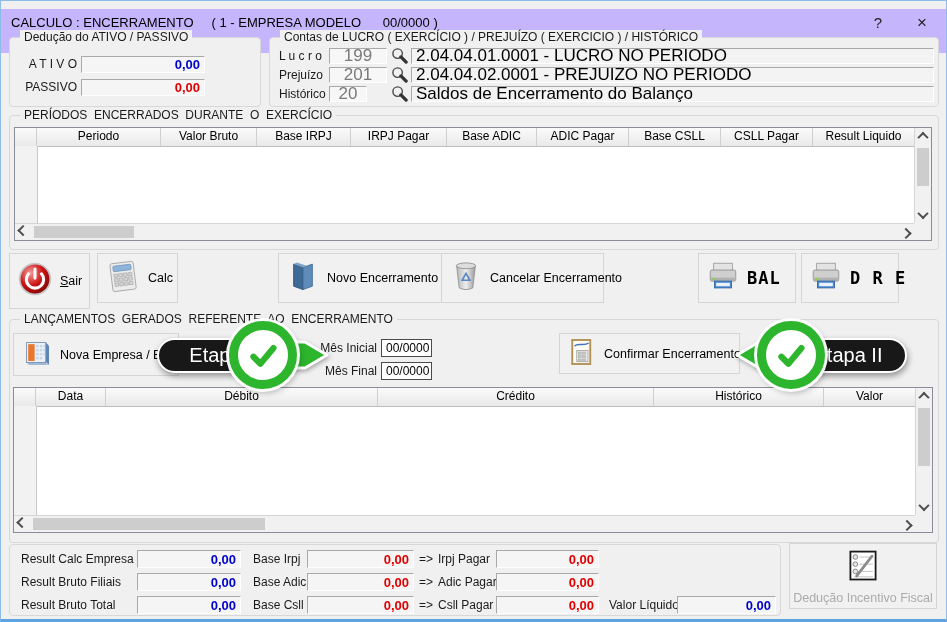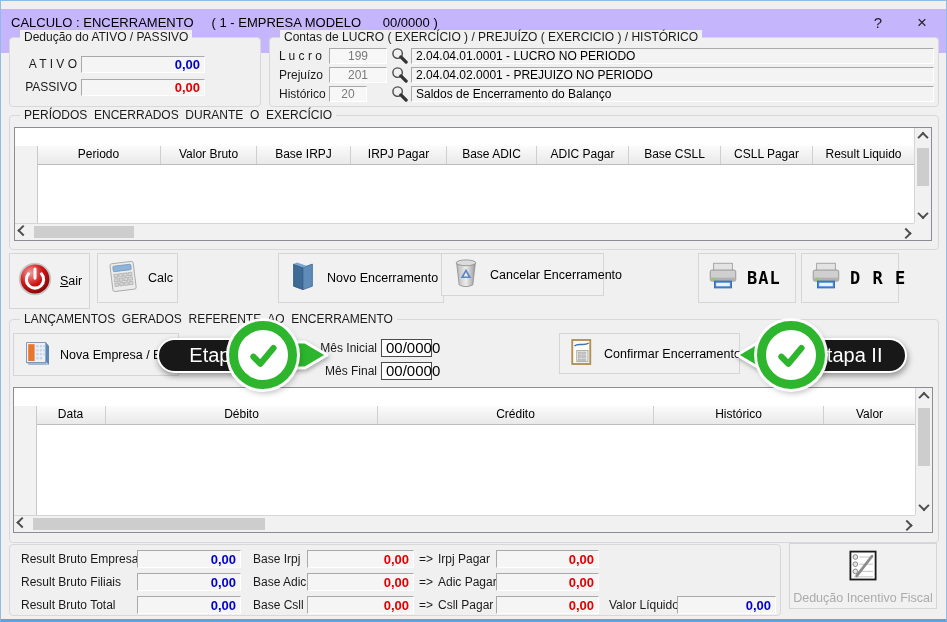--- a/index.html
+++ b/index.html
@@ -5,33 +5,33 @@
   html,body{margin:0;padding:0;background:#fff;font-family:"Liberation Sans",sans-serif;}
   .win{position:relative;width:947px;height:622px;background:#F0F0F0;box-sizing:border-box;
        border:1px solid #8FBCE6;border-bottom:3px solid #5EA2E0;overflow:hidden;}
   .titlebar{position:absolute;left:0;top:8px;width:100%;height:44px;background:#c4b5fd;}
   .title{position:absolute;left:10px;top:0;line-height:28px;font-size:13px;color:#000;white-space:pre;}
   .tbtn{position:absolute;top:0;width:42px;height:28px;text-align:center;line-height:28px;font-size:15px;color:#222;cursor:pointer;}
   .group{position:absolute;border:1px solid #D8D8D8;border-radius:4px;background:#F0F0F0;}
   .glabel{position:absolute;top:-8px;left:10px;background:#F0F0F0;padding:0 4px;font-size:12px;color:#1A1A1A;white-space:pre;}
   .lab{position:absolute;font-size:12px;color:#1A1A1A;white-space:pre;}
   .fld{position:absolute;background:#F5F5F5;border-style:solid;border-width:1px;
-       border-color:#A9A9A9 #FFFFFF #FFFFFF #A9A9A9;font-size:12px;box-sizing:border-box;}
+       border-color:#A9A9A9 #FFFFFF #FFFFFF #A9A9A9;font-size:17px;box-sizing:border-box;}
   .val{font-weight:bold;text-align:right;padding-right:4px;font-size:13px;line-height:15px;}
   .blue{color:#0000CC;}
   .red{color:#E00000;}
   .code{text-align:center;color:#7A7A7A;background:#F7F7F7;line-height:14px;}
   .desc{padding-left:4px;line-height:14px;color:#000;background:#F3F3F3;}
-  .mes{position:absolute;background:#FFF;border:1px solid #4A4A4A;font-size:15px;padding-left:4px;line-height:16px;box-sizing:border-box;}
+  .mes{position:absolute;background:#FFF;border:1px solid #4A4A4A;font-size:12px;padding-left:4px;line-height:16px;box-sizing:border-box;}
   .btn{position:absolute;background:#F1F1F1;border:1px solid #D5D5D5;display:flex;align-items:center;gap:7px;padding:0 7px;cursor:pointer;box-sizing:border-box;}
   .btn .lbl{font-size:12.5px;color:#000;white-space:nowrap;}
   .btn .biglbl{font-family:"DejaVu Sans Mono",monospace;font-weight:bold;font-size:17px;letter-spacing:1px;color:#000;white-space:pre;}
   .sair-lbl::first-letter{text-decoration:underline;}
   .grid{position:absolute;background:#FFF;border:1px solid #8A8D96;box-sizing:border-box;}
-  .ghead{position:absolute;left:0;top:18px;right:17px;height:18px;background:linear-gradient(#FBFBFB,#E9E9E9);
+  .ghead{position:absolute;left:0;top:0;right:17px;height:18px;background:linear-gradient(#FBFBFB,#E9E9E9);
          border-bottom:1px solid #BDBDBD;display:flex;justify-content:space-between;}
   .gh{height:100%;border-right:1px solid #CFCFCF;font-size:12px;text-align:center;line-height:17px;flex-shrink:0;color:#000;box-sizing:border-box;}
   .gh.fill{flex:1;border-right:none;}
   .gutter{position:absolute;left:0;top:18px;bottom:17px;width:22px;background:#F2F2F2;border-right:1px solid #C9C9C9;}
   .vsb{position:absolute;top:0;right:0;bottom:17px;width:17px;background:#F1F1F1;border-left:1px solid #D5D5D5;box-sizing:border-box;}
   .hsb{position:absolute;left:0;bottom:0;right:17px;height:17px;background:#F1F1F1;border-top:1px solid #D5D5D5;box-sizing:border-box;}
   .sbcorner{position:absolute;right:0;bottom:0;width:17px;height:17px;background:#F1F1F1;}
   .thumbv{position:absolute;left:2px;right:2px;background:#CDCDCD;}
   .thumbh{position:absolute;top:2px;bottom:2px;background:#CDCDCD;}
   .sbarr{position:absolute;width:16px;height:16px;display:flex;align-items:center;justify-content:center;}
@@ -186,21 +186,21 @@
     <span>
       <svg viewBox="0 0 40 40" width="34" height="34">
         <path d="M9 6 L20 10 L20 36 L9 32 Z" fill="#3E6A96" stroke="#2C4F75"></path>
         <path d="M31 6 L20 10 L20 36 L31 32 Z" fill="#5E8BB8" stroke="#3D6A97"></path>
         <path d="M9 6 L13 4 L24 8 L20 10 Z" fill="#7AA3CC"></path>
       </svg>
     </span>
     <span class="lbl">Novo Encerramento</span>
   </div>
 
-  <div class="btn" style="left:440px;top:252px;width:163px;height:43px;">
+  <div class="btn" style="left:440px;top:252px;width:163px;height:50px;">
     <span>
       <svg viewBox="0 0 40 40" width="34" height="34">
         <defs>
             <linearGradient id="gtr" x1="0" x2="1" y1="0" y2="0">
               <stop offset="0" stop-color="#B7B7B7"></stop>
               <stop offset=".5" stop-color="#EDEDED"></stop>
               <stop offset="1" stop-color="#9A9A9A"></stop>
             </linearGradient>
           </defs>
         <path d="M9 8 L12 34 Q20 38 28 34 L31 8" fill="url(#gtr)" stroke="#8F8F8F"></path>
@@ -342,21 +342,21 @@
       <div class="thumbh" style="left:19px;width:232px;"></div>
       <div class="sbarr" style="right:0;top:0;">
           <span class="ch right"></span>
         </div>
     </div>
     <div class="sbcorner"></div>
   </div>
 
   <div class="group" style="left:8px;top:543px;width:770px;height:70px;"></div>
 
-  <div class="lab" style="left:20px;top:549px;line-height:18px;">Result Bruto Empresa</div>
+  <div class="lab" style="left:20px;top:549px;line-height:18px;">Result Calc Empresa</div>
   <div class="fld val blue" style="left:136px;top:549px;width:104px;height:18px;line-height:17px;">0,00</div>
   <div class="lab" style="left:252px;top:549px;line-height:18px;">Base Irpj</div>
   <div class="fld val red" style="left:306px;top:549px;width:107px;height:18px;line-height:17px;">0,00</div>
   <div class="lab" style="left:418px;top:549px;line-height:18px;">=&gt;</div>
   <div class="lab" style="left:437px;top:549px;line-height:18px;">Irpj Pagar</div>
   <div class="fld val red" style="left:495px;top:549px;width:103px;height:18px;line-height:17px;">0,00</div>
 
   <div class="lab" style="left:20px;top:572px;line-height:18px;">Result Bruto Filiais</div>
   <div class="fld val blue" style="left:136px;top:572px;width:104px;height:18px;line-height:17px;">0,00</div>
   <div class="lab" style="left:252px;top:572px;line-height:18px;">Base Adic</div>

